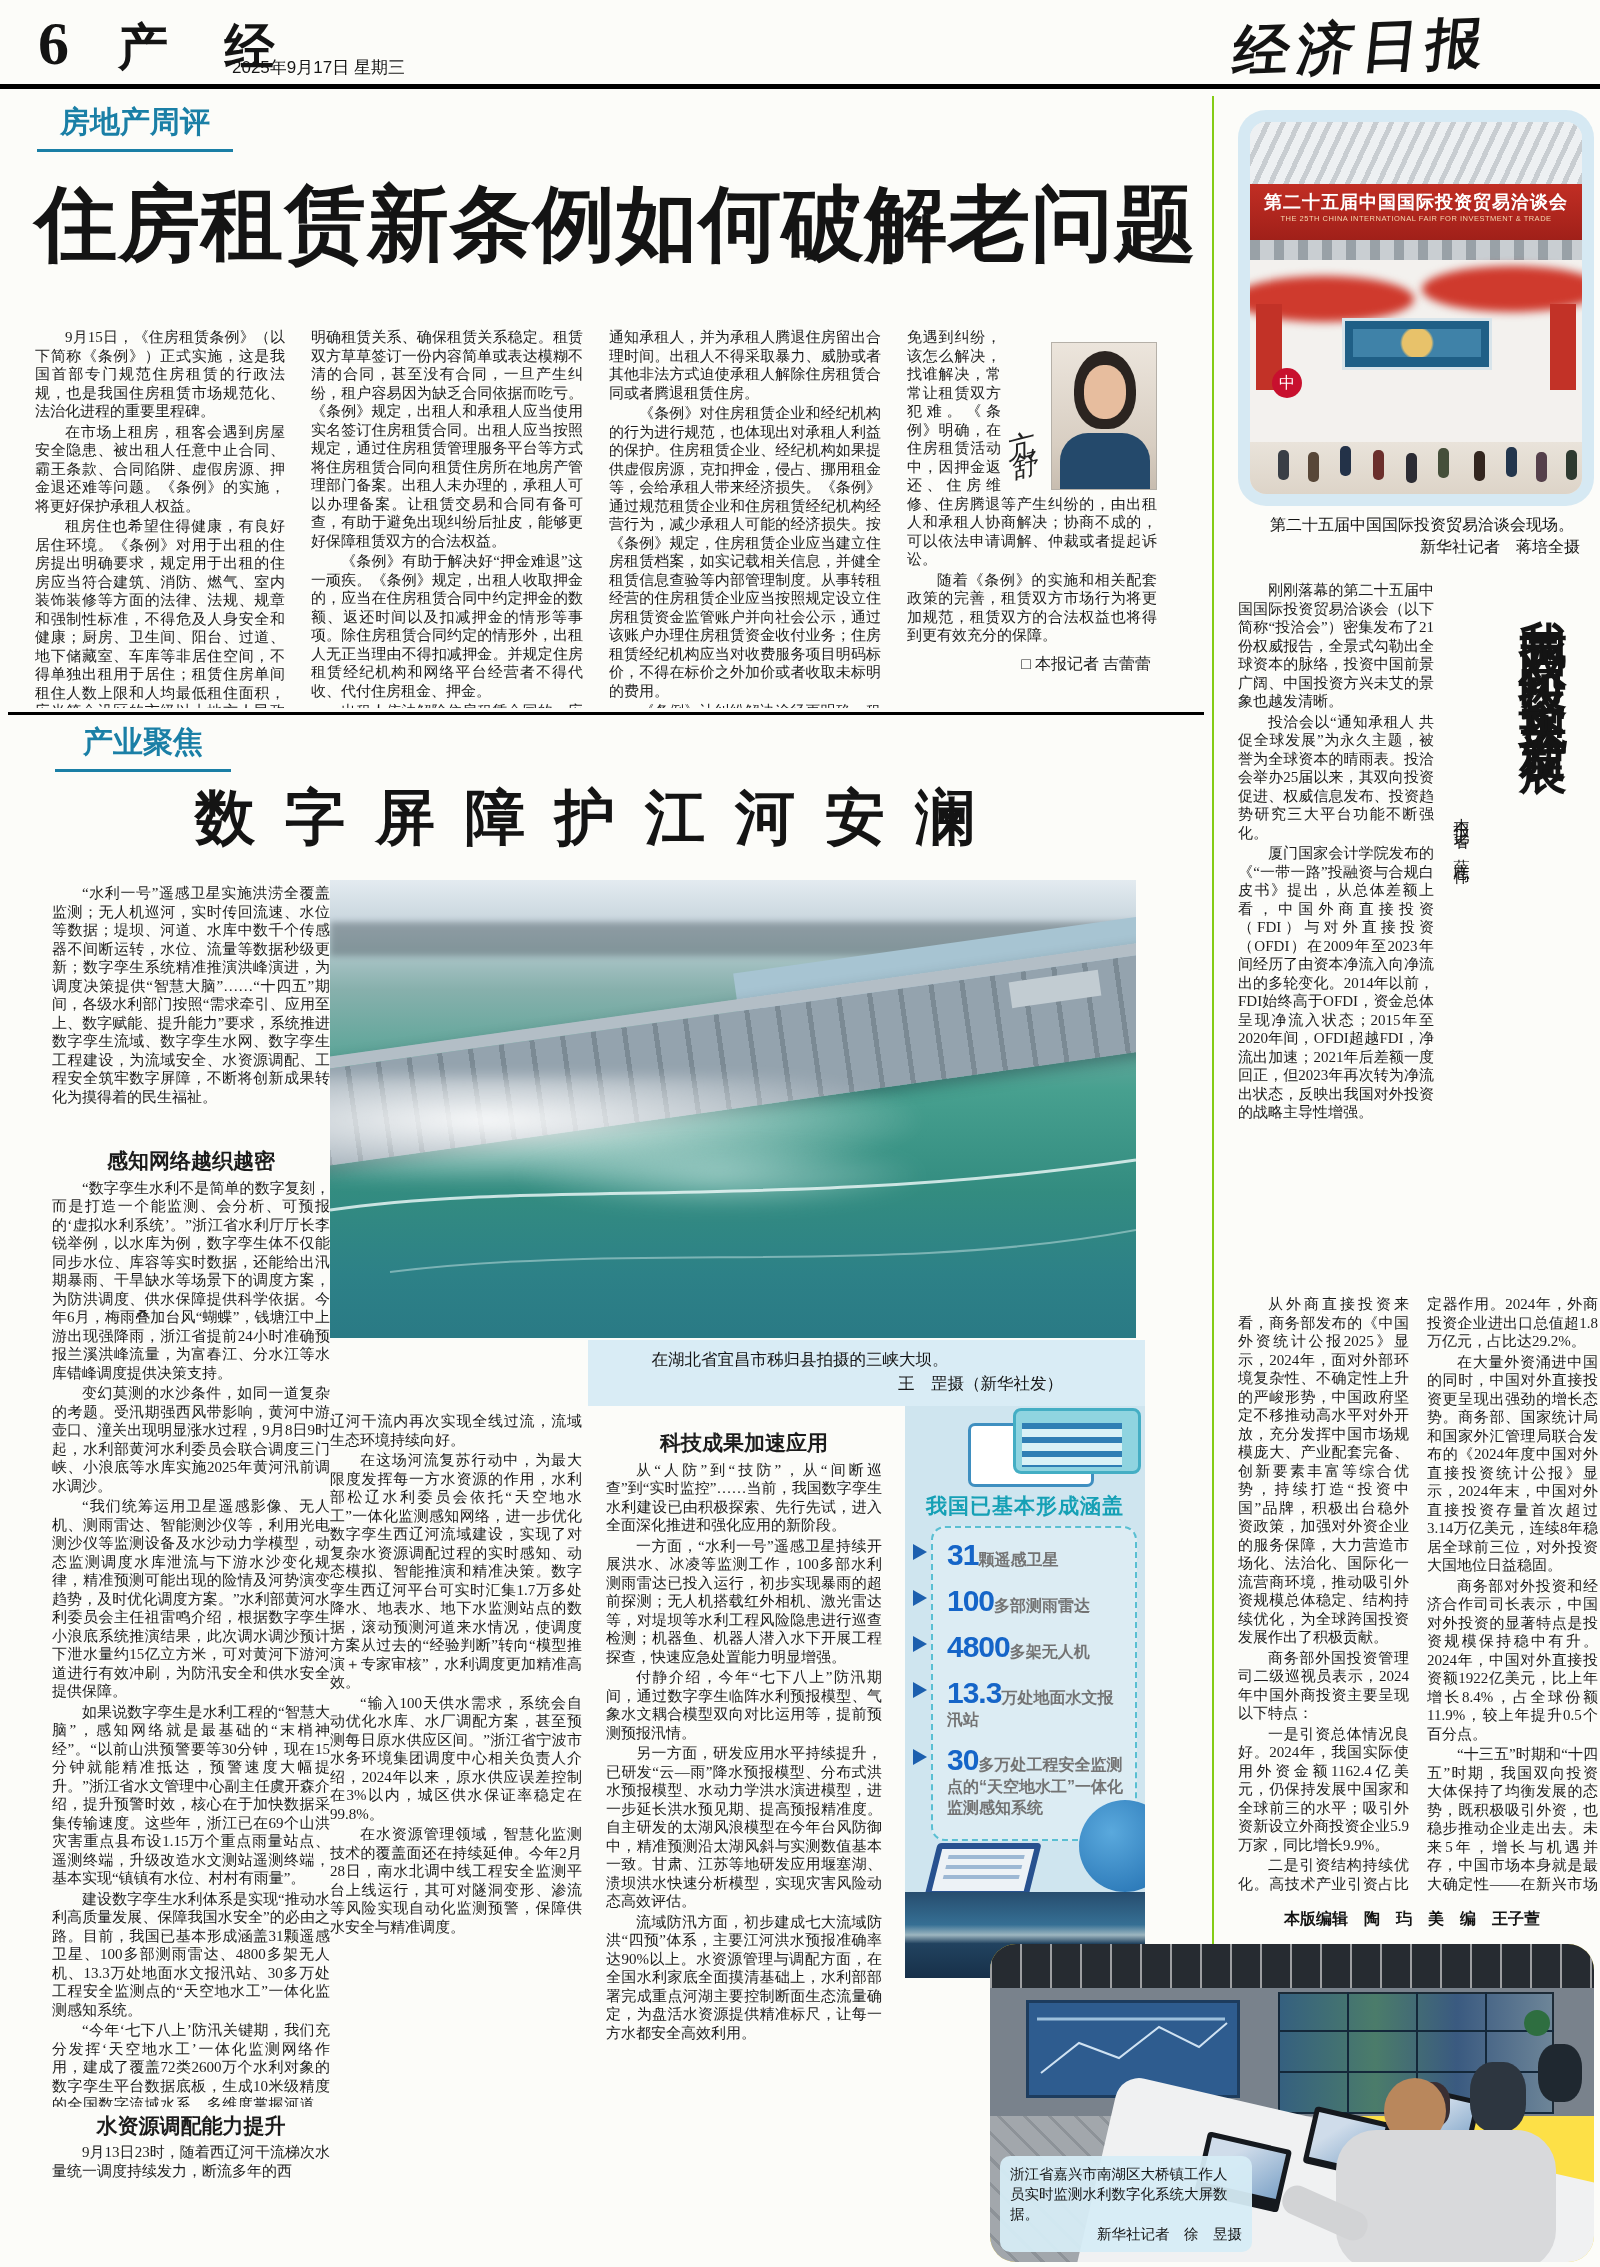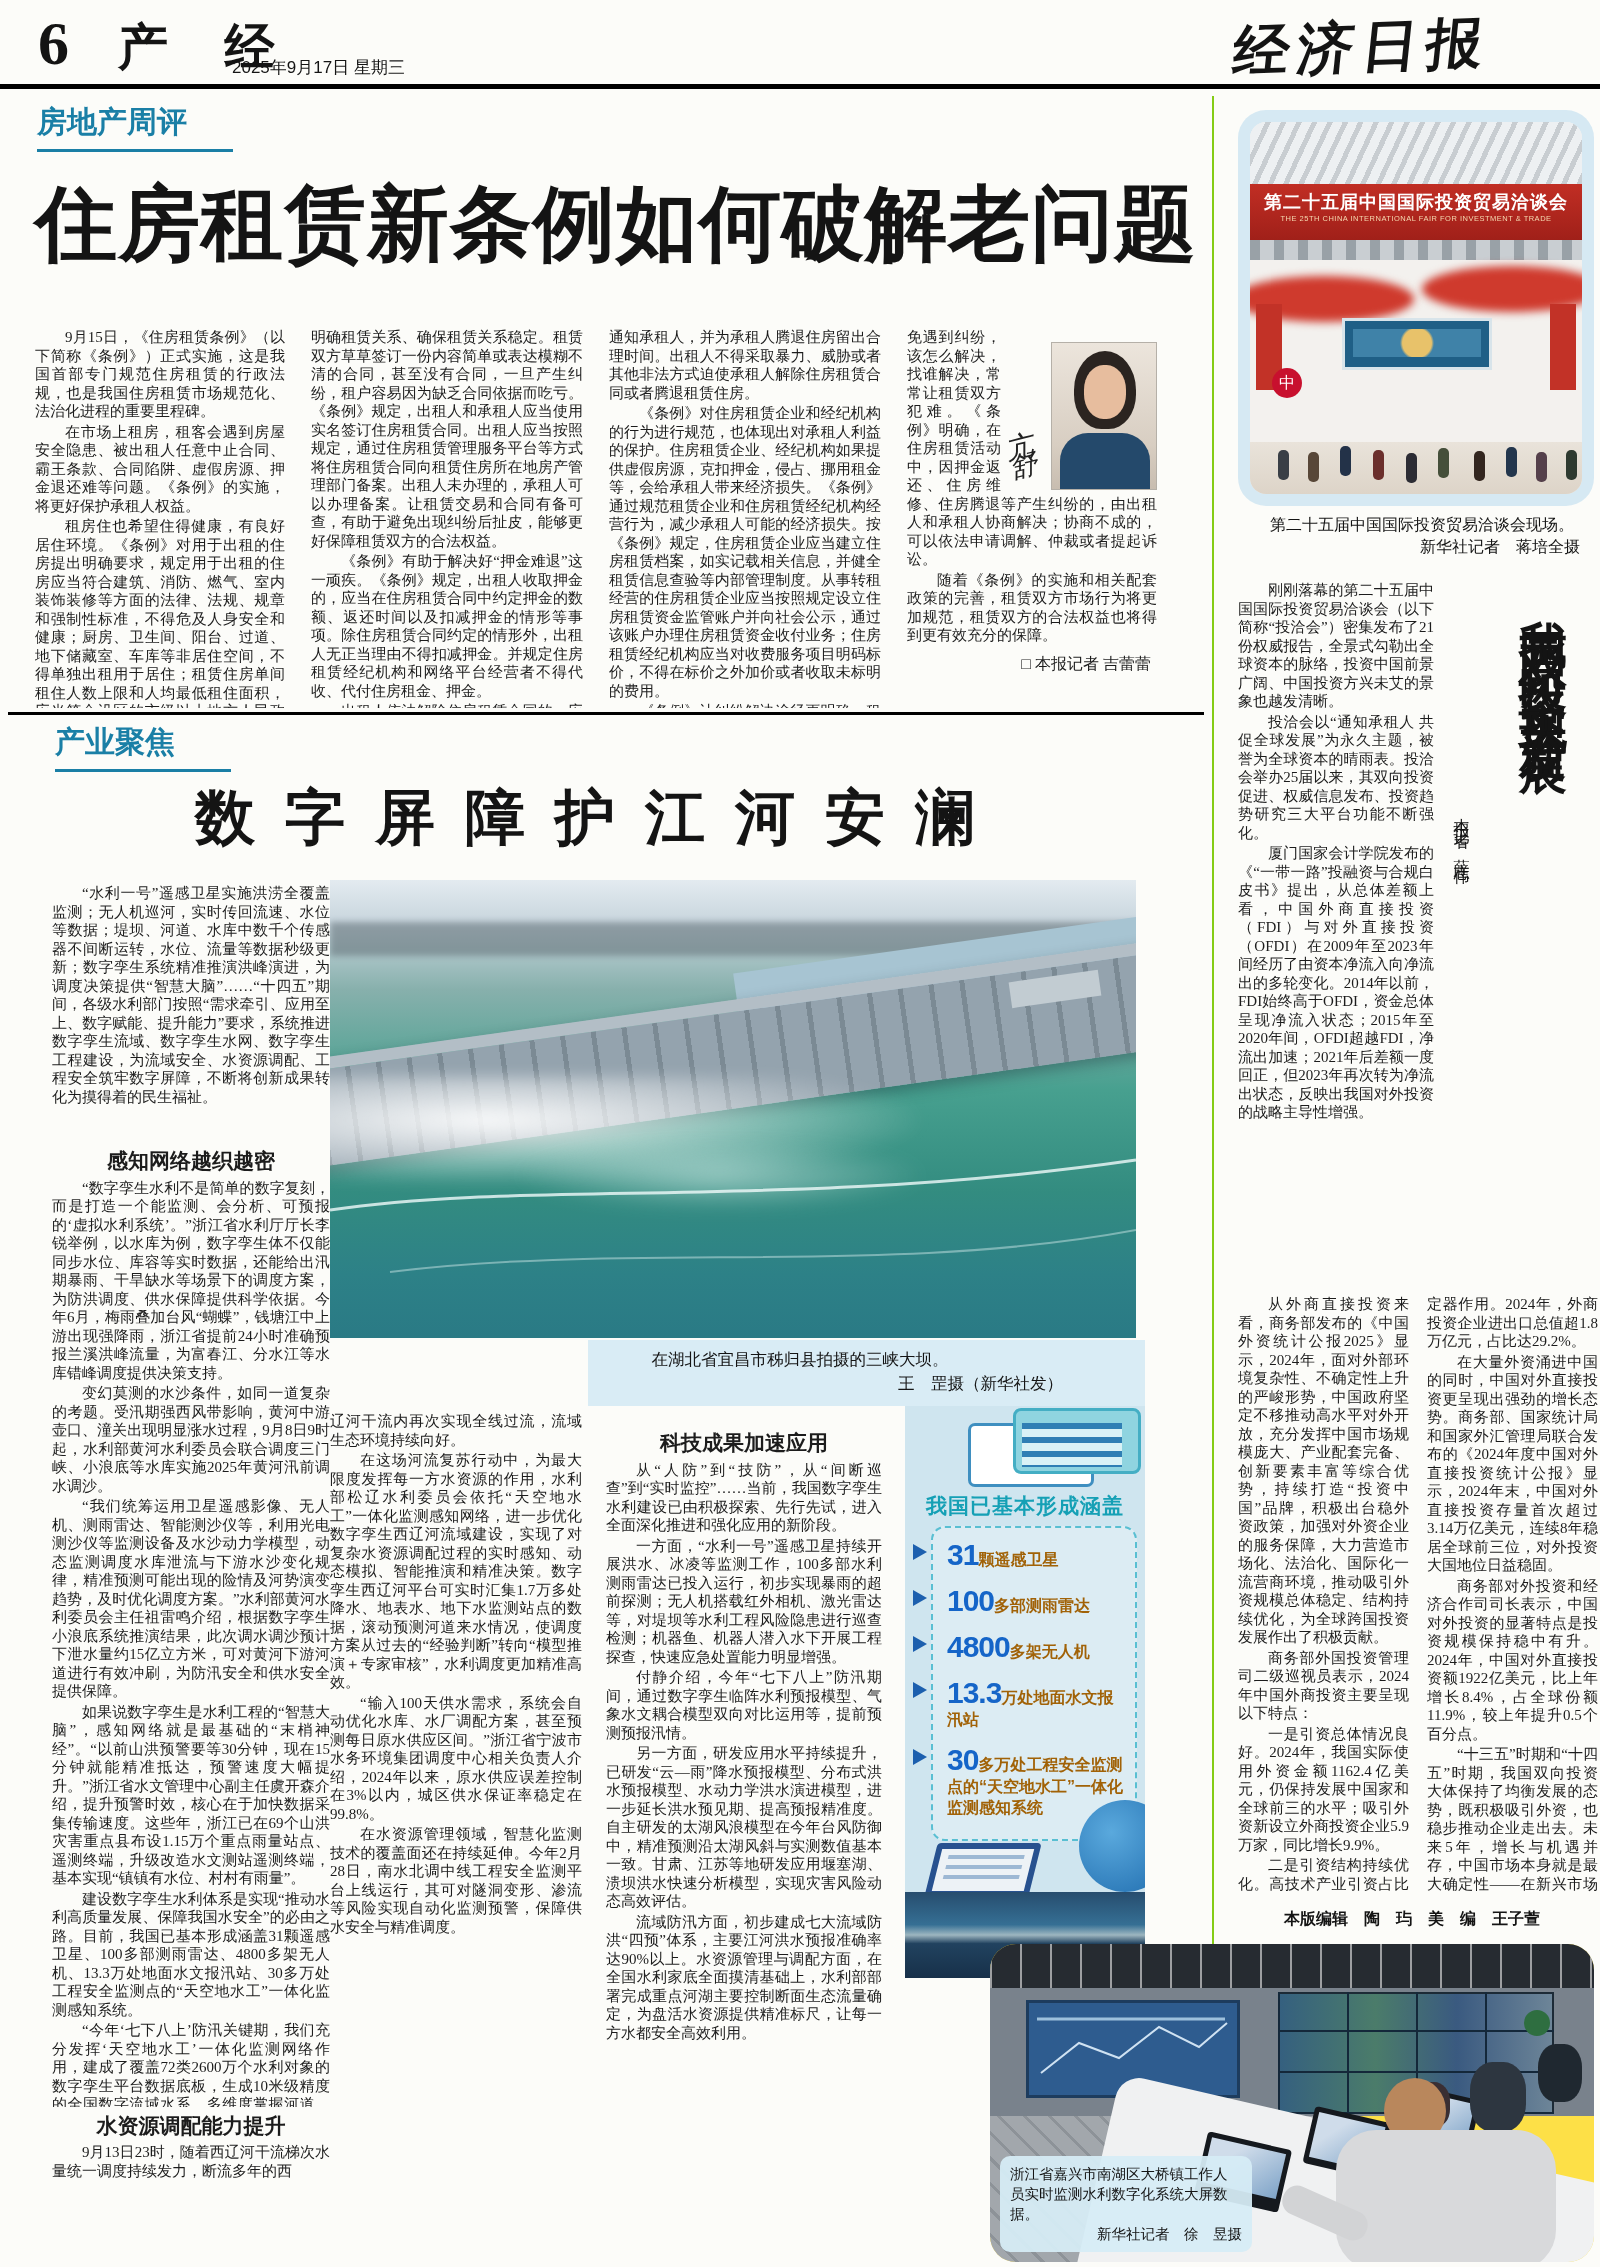--- a/index.html
+++ b/index.html
@@ -13,21 +13,21 @@
   
   .hdr{position:absolute;left:0;top:0;width:1600px;height:92px;}
   .hdr-no{position:absolute;left:38px;top:8px;font-size:62px;font-weight:900;font-family:"Liberation Serif",serif;}
   .hdr-sec{position:absolute;left:118px;top:14px;font-size:50px;font-weight:900;letter-spacing:22px;}
   .hdr-date{position:absolute;left:232px;top:56px;font-size:17px;font-family:"Liberation Sans",sans-serif;}
   .hdr-mast{position:absolute;right:110px;top:10px;font-size:56px;font-weight:900;letter-spacing:8px;
             transform:skewX(-8deg) rotate(-2deg);}
   .hdr-rule{position:absolute;left:0;top:84px;width:1600px;height:5px;background:#000;}
 
   
-  .col-label{font-size:30px;font-weight:700;color:#1a7fa6;font-family:"Liberation Sans",sans-serif;}
+  .col-label{font-size:30px;font-weight:700;color:#1a7fa6;font-family:"Liberation Sans",sans-serif;text-align:center;}
   .col-label-underline{height:3px;background:#1a7fa6;margin-top:6px;}
 
   
   .art1{position:absolute;left:35px;top:96px;width:1132px;height:614px;}
   .a1-label{position:absolute;left:2px;top:6px;width:196px;}
   .a1-head{position:absolute;left:0;top:74px;width:1132px;text-align:center;font-size:82px;font-weight:900;
            font-family:"Liberation Sans",sans-serif;letter-spacing:1px;white-space:nowrap;}
   .a1-cols{position:absolute;left:0;top:232px;width:1132px;height:380px;display:flex;gap:26px;}
   .a1col{overflow:hidden;height:380px;}
   .a1c1{width:250px;}.a1c2{width:272px;}.a1c3{width:272px;}.a1c4{width:250px;}
@@ -82,21 +82,21 @@
         box-shadow:-46px 14px 0 -4px #ffffff,-46px 14px 0 -1px #3f8fc0;}
   .win1i{position:absolute;right:16px;top:12px;width:100px;height:44px;
          background:repeating-linear-gradient(180deg,#2f7fb4 0 6px,#d9f2f6 6px 14px);}
   .ig-title{font-size:21px;font-weight:700;color:#15a0b5;text-align:center;letter-spacing:1px;margin:2px 0 6px 0;}
   .ig-box{margin:0 8px 0 26px;border:2px dashed #59bfd2;border-radius:14px;background:rgba(255,255,255,.28);
           padding:10px 8px 8px 10px;}
   .ig-item{position:relative;margin-bottom:12px;padding-left:4px;}
   .ig-arrow{position:absolute;left:-30px;top:6px;width:0;height:0;border-style:solid;border-width:8px 0 8px 14px;
             border-color:transparent transparent transparent #1c5fae;}
   .ig-num{font-size:30px;font-weight:700;color:#1565c8;letter-spacing:-1px;}
-  .ig-unit{font-size:16px;font-weight:700;color:#a16207;}
+  .ig-unit{font-size:16px;font-weight:700;color:#737373;}
   .ig-laptop{position:relative;height:74px;}
   .lap-scr{position:absolute;left:26px;top:2px;width:104px;height:54px;background:#edf2f6;border:6px solid #27518f;
            transform:skewX(-14deg);border-radius:4px;}
   .lap-scr i{display:block;margin:6px 8px 0 8px;height:30px;
              background:repeating-linear-gradient(180deg,#9db8d4 0 4px,#edf2f6 4px 10px);}
   .lap-base{position:absolute;left:10px;top:54px;width:140px;height:18px;background:#3567a8;border-radius:3px;transform:skewX(-30deg);}
   .ig-globe{position:absolute;right:-26px;bottom:86px;width:92px;height:92px;border-radius:50%;
             background:radial-gradient(circle at 35% 35%,#5aa9dd,#1f6cae);}
   .ig-photo{position:absolute;left:0;bottom:0;width:240px;height:86px;
             background:linear-gradient(180deg,#274d6e,#356f94 38%,#9db6c0 50%,#21425f 60%,#173049 100%);}

